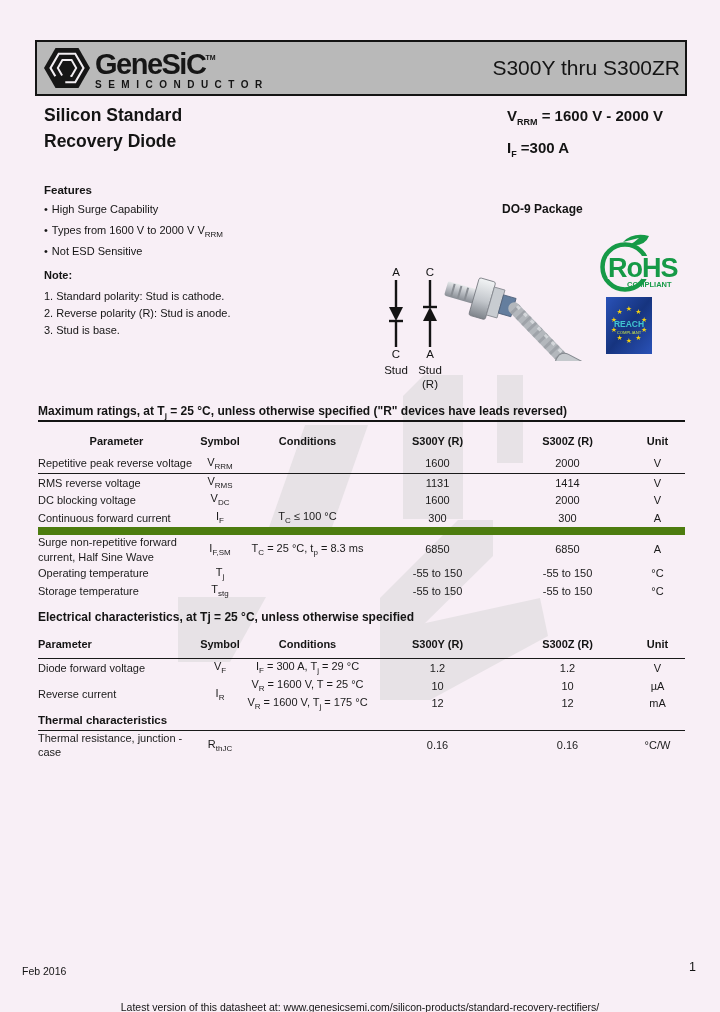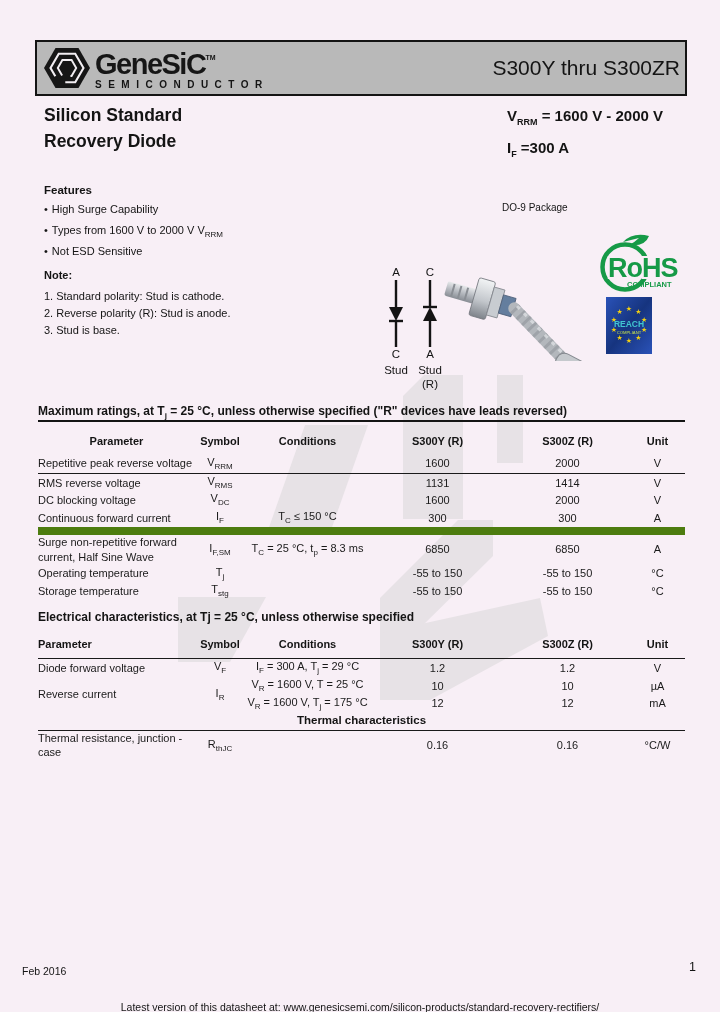--- a/index.html
+++ b/index.html
@@ -24,21 +24,21 @@
   .prod-title { left: 44px; top: 102px; font-size: 17.5px; font-weight: bold; line-height: 26px; }
   .specs { left: 507px; top: 103px; font-size: 15px; font-weight: bold; line-height: 26px; }
   .specs sub { font-size: 9px; }
 
   
   .features { left: 44px; top: 184px; font-size: 11px; }
   .features-heading { font-weight: bold; font-size: 11.5px; margin-bottom: 7px; }
   .feature-item { margin-bottom: 6px; }
   .feature-item sub { font-size: 8px; }
   .bullet { margin-right: 4px; }
-  .do9 { left: 502px; top: 202px; font-size: 10px; font-weight: normal; }
+  .do9 { left: 502px; top: 202px; font-size: 12px; font-weight: bold; }
   .note { left: 44px; top: 269px; font-size: 11px; }
   .note-heading { font-weight: bold; margin-bottom: 9px; }
   .note-item { margin-bottom: 5px; }
 
   
   .diode-symbols { left: 379px; top: 263px; }
   .device-photo { left: 441px; top: 246px; }
   .rohs { left: 597px; top: 230px; }
   .reach { left: 606px; top: 297px; }
 
@@ -53,21 +53,21 @@
                 font-size: 11px; margin-top: 5px; color: #1a1a1a; }
   .spec-table td, .spec-table th { padding: 0; vertical-align: middle; line-height: 1.3; }
   .spec-table th { font-weight: bold; color: #141414; }
   .c-param { text-align: left; padding-left: 3px; margin-left: 48px; }
   .c-center { text-align: center; }
   .hdr-row th { height: 27px; }
   .h19 td { height: 19px; } .h17 td { height: 17px; } .h18 td { height: 18px; }
   .h34 td { height: 34px; } .h30 td { height: 30px; }
   .rule td, .rule th { border-bottom: 1.5px solid #1a1a1a; }
   .rule2 td { border-bottom: 8px solid #4d7c0f; }
-  .thermal-heading td { font-weight: bold; font-size: 11.5px; text-align: center;
+  .thermal-heading td { font-weight: bold; font-size: 11.5px; text-align: left;
                         border-bottom: 1.5px solid #1a1a1a; height: 18px; color: #141414; }
 
   
   .footer-date { left: 22px; top: 965px; font-size: 10.5px; }
   .footer-note { left: 0; right: 0; top: 965px; text-align: center; font-size: 10.5px; margin-top: 36px; }
   .footer-page { right: 24px; top: 960px; font-size: 12.5px; }
 </style>
 </head>
 <body>
 
@@ -251,21 +251,21 @@
         <td class="c-param">DC blocking voltage</td>
         <td class="c-center"><span>V</span><sub>DC</sub></td>
         <td class="c-center"></td>
         <td class="c-center">1600</td>
         <td class="c-center">2000</td>
         <td class="c-center">V</td>
       </tr>
       <tr class="h18 rule2">
         <td class="c-param">Continuous forward current</td>
         <td class="c-center"><span>I</span><sub>F</sub></td>
-        <td class="c-center"><span>T</span><sub>C</sub><span> ≤ 150 °C</span></td>
+        <td class="c-center"><span>T</span><sub>C</sub><span> ≤ 100 °C</span></td>
         <td class="c-center">300</td>
         <td class="c-center">300</td>
         <td class="c-center">A</td>
       </tr>
       <tr class="h34">
         <td class="c-param">Surge non-repetitive forward current, Half Sine Wave</td>
         <td class="c-center"><span>I</span><sub>F,SM</sub></td>
         <td class="c-center"><span>T</span><sub>C</sub><span> = 25 °C, t</span><sub>p</sub><span> = 8.3 ms</span></td>
         <td class="c-center">6850</td>
         <td class="c-center">6850</td>

